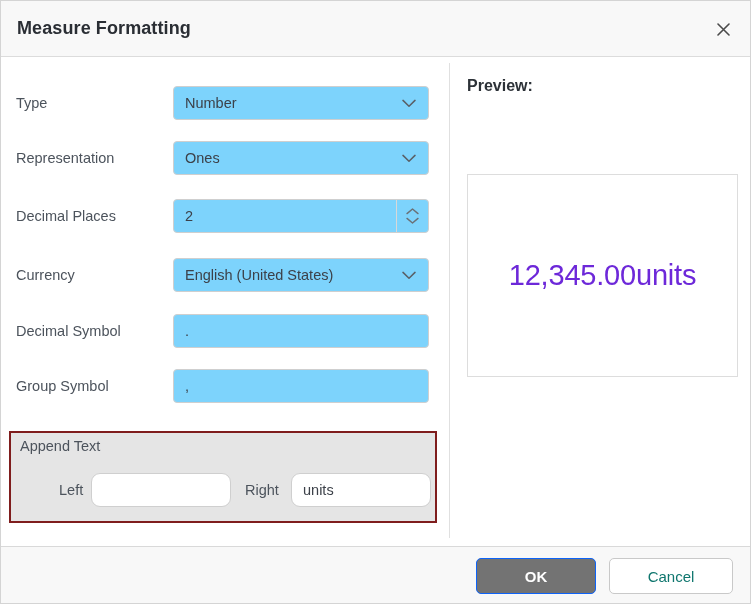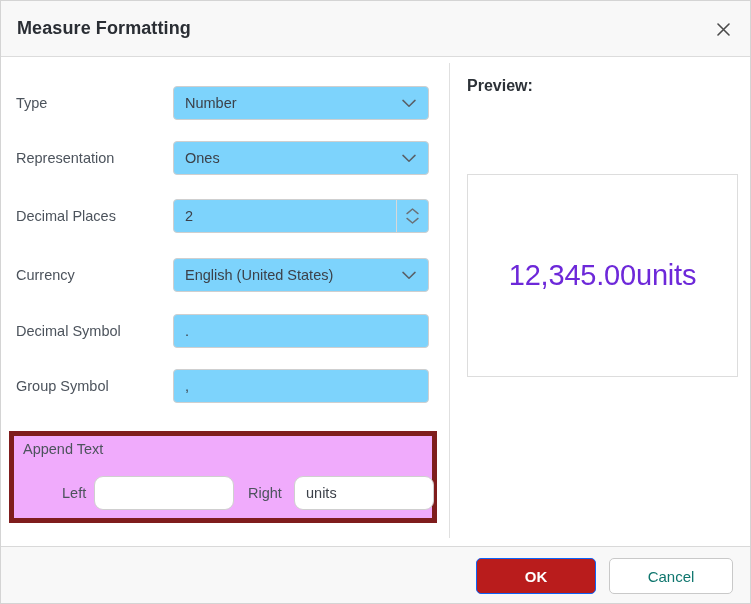--- a/index.html
+++ b/index.html
@@ -158,22 +158,22 @@
   .spin-up { margin-bottom: 2px; }
 
   
   .append-group {
     position: absolute;
     left: 8px;
     top: 374px;
     width: 428px;
     height: 92px;
     box-sizing: border-box;
-    border: 5px solid #7f1d1d;
-    background: #f0abfc;
+    border: 2px solid #7f1d1d;
+    background: #e5e5e5;
   }
   .append-title {
     position: absolute;
     left: 9px;
     top: 5px;
     font-size: 14.5px;
     color: #4c535c;
   }
   .append-row {
     position: absolute;
@@ -275,21 +275,21 @@
     cursor: pointer;
     box-sizing: border-box;
     padding: 0;
     display: flex;
     align-items: center;
     justify-content: center;
   }
   .btn-ok {
     left: 475px;
     width: 120px;
-    background: #b91c1c;
+    background: #737373;
     border: 1px solid #0d63f8;
     color: #ffffff;
     font-weight: bold;
   }
   .btn-cancel {
     left: 608px;
     width: 124px;
     background: #ffffff;
     border: 1px solid #c9c9c9;
     color: #0f766e;

